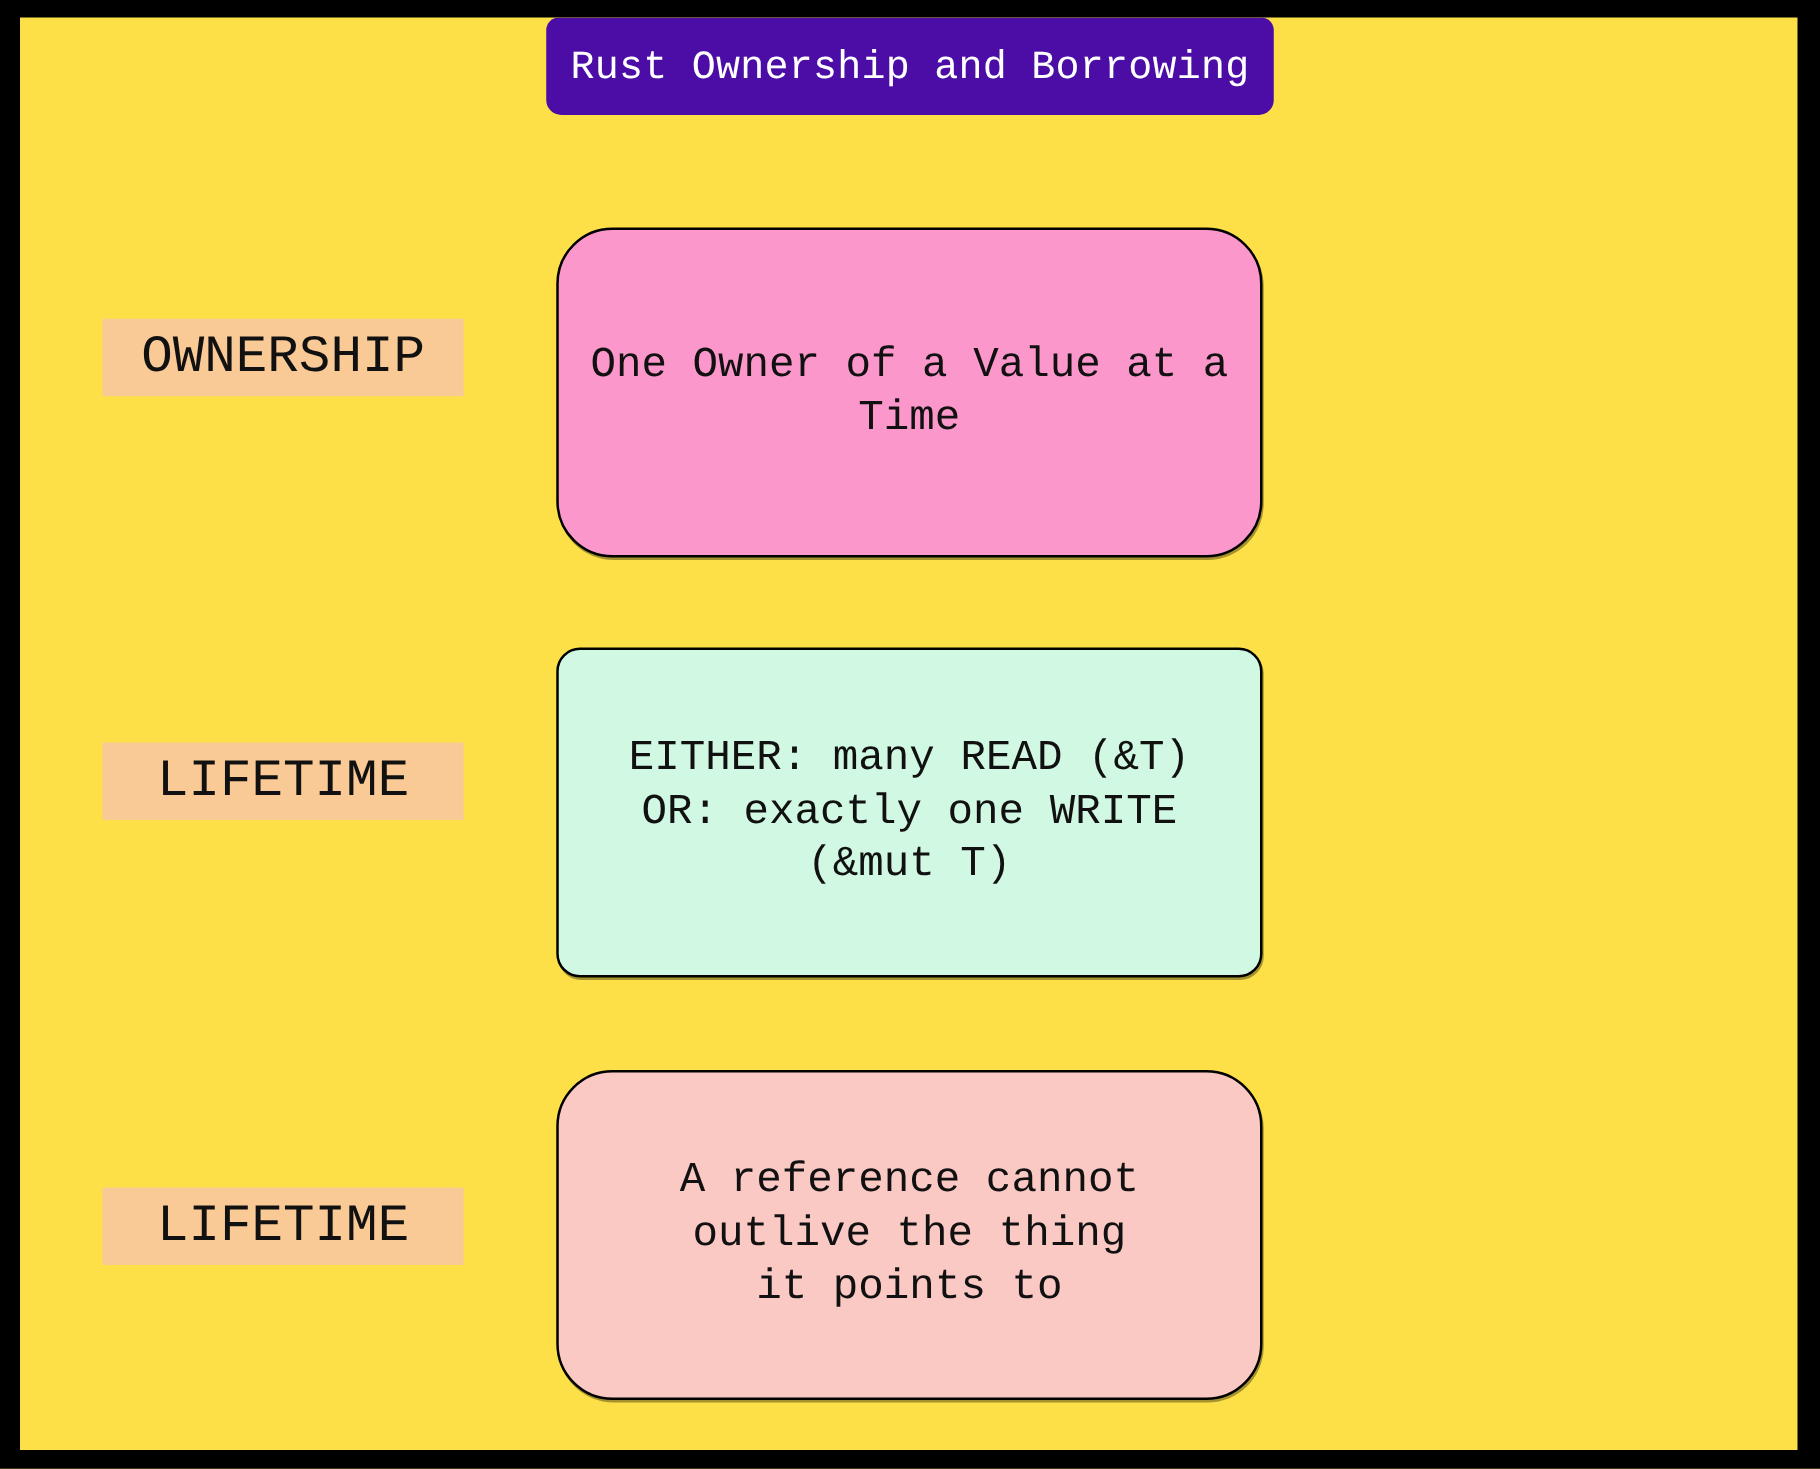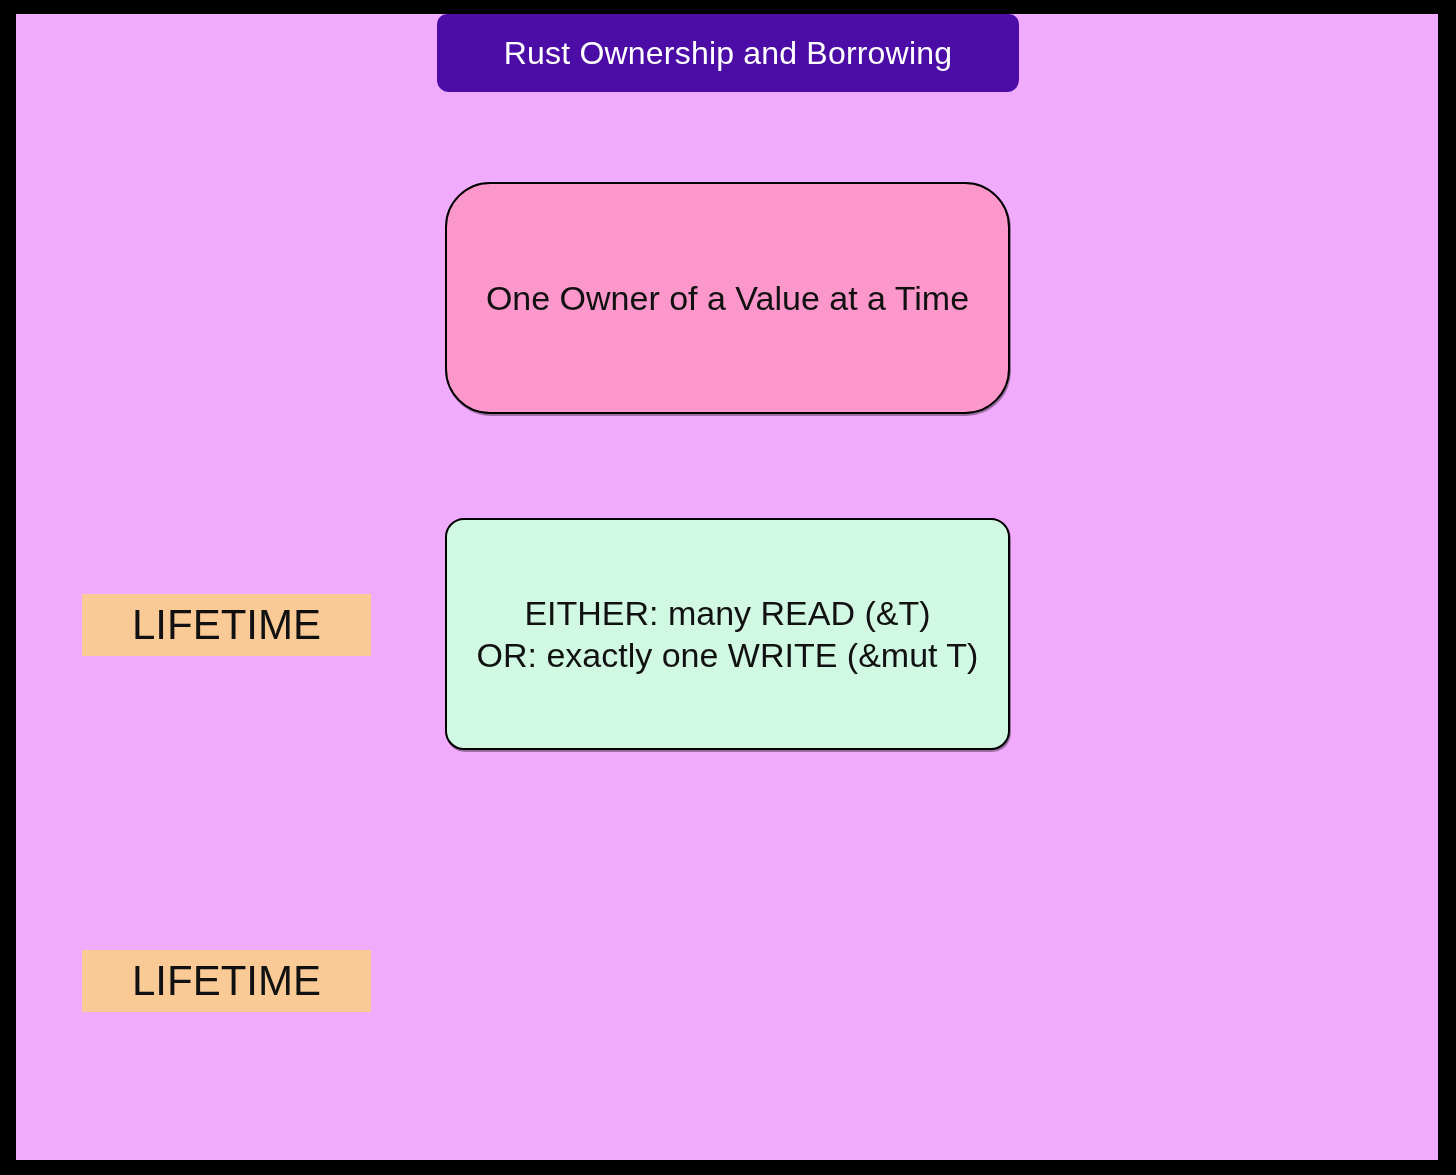--- a/index.html
+++ b/index.html
@@ -6,25 +6,26 @@
     margin: 0;
     padding: 0;
     background: #000;
     font-family: "Liberation Sans", "DejaVu Sans", sans-serif;
   }
   .frame {
     position: relative;
     width: 1456px;
     height: 1175px;
     box-sizing: border-box;
-    background: #f0abfc;
+    background: #fde047;
     border-style: solid;
     border-color: #000000;
     border-width: 14px 18px 15px 16px;
     overflow: hidden;
+    font-family: Liberation Mono, monospace;
   }
   .canvas {
     position: relative;
     width: 100%;
     height: 100%;
   }
   .title-banner {
     position: absolute;
     left: 421px;
     top: 0px;
@@ -48,21 +49,21 @@
     align-items: center;
     justify-content: center;
     font-size: 42px;
     color: #111111;
     white-space: nowrap;
   }
   .row-box {
     position: absolute;
     left: 429px;
     width: 565px;
-    height: 232px;
+    height: 264px;
     box-sizing: border-box;
     border: 2px solid #000000;
     border-radius: 45px;
     display: flex;
     align-items: center;
     justify-content: center;
     text-align: center;
     font-size: 34px;
     line-height: 1.25;
     color: #111111;
@@ -80,30 +81,37 @@
 </head>
 <body>
 
 <div class="frame">
   <div class="canvas">
 
     <div class="title-banner" style="background: rgb(75, 13, 166); color: rgb(255, 255, 255);">
       <span>Rust Ownership and Borrowing</span>
     </div>
 
+    <div class="row-label label-1" style="background: rgb(250, 202, 150);">
+      <span>OWNERSHIP</span>
+    </div>
     <div class="row-box box-1" style="background: rgb(252, 151, 203);">
       <span>One Owner of a Value at a Time</span>
     </div>
 
     <div class="row-label label-2" style="background: rgb(250, 202, 150);">
       <span>LIFETIME</span>
     </div>
     <div class="row-box box-2" style="background: rgb(209, 248, 226);">
       <span>EITHER: many READ (&amp;T)
 OR: exactly one WRITE (&amp;mut T)</span>
     </div>
 
     <div class="row-label label-3" style="background: rgb(250, 202, 150);">
       <span>LIFETIME</span>
     </div>
+    <div class="row-box box-3" style="background: rgb(251, 201, 196);">
+      <span>A reference cannot outlive the thing
+it points to</span>
+    </div>
 
   </div>
 </div>
 
 </body></html>

